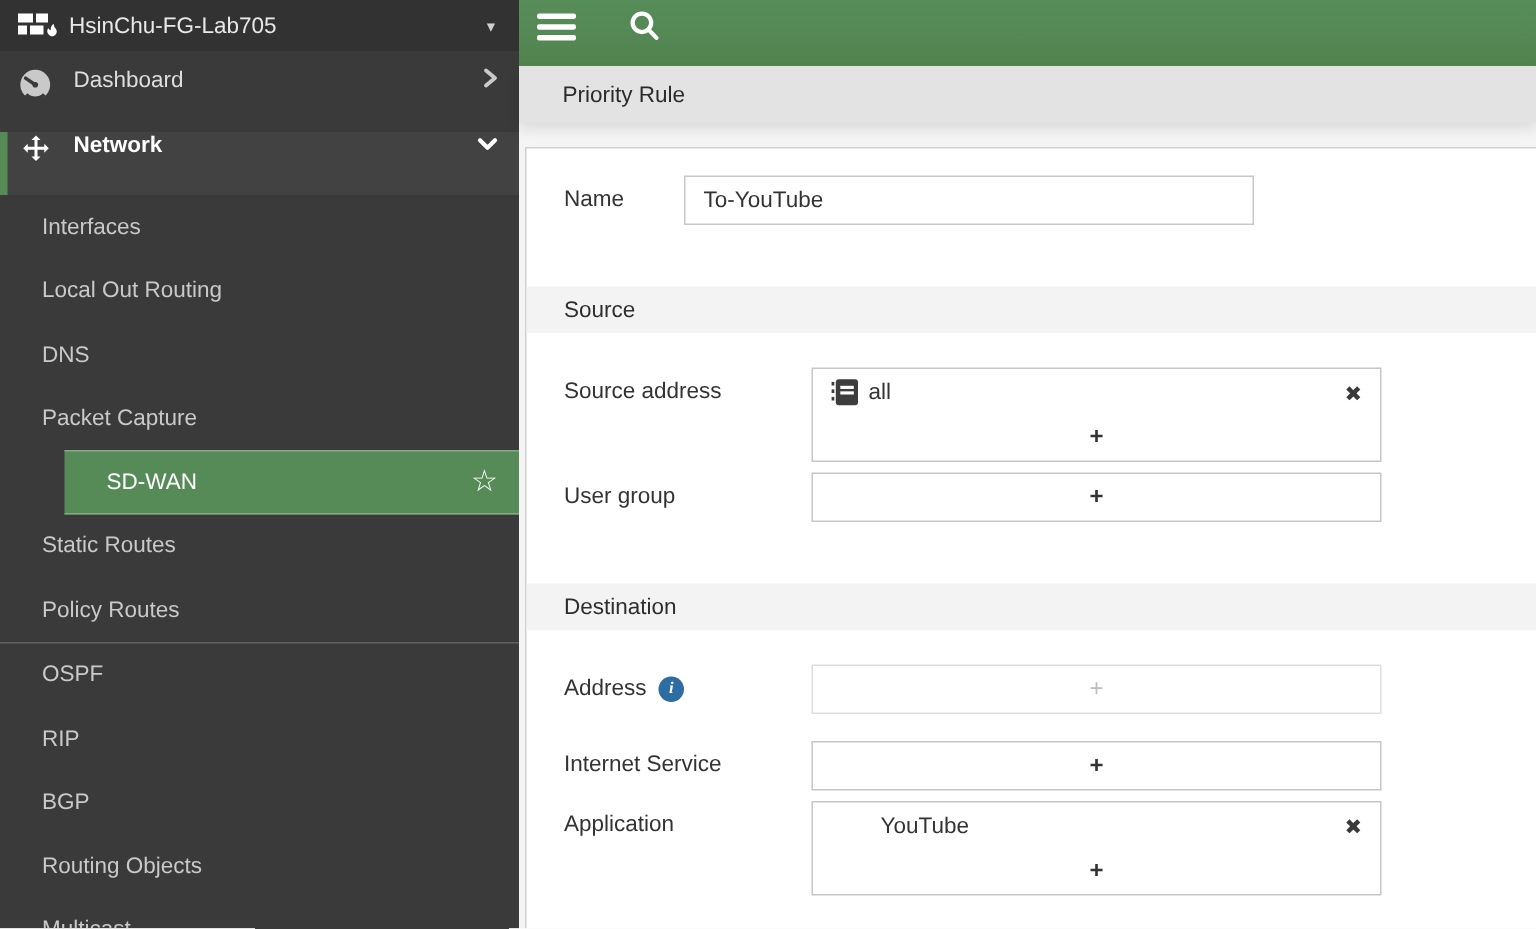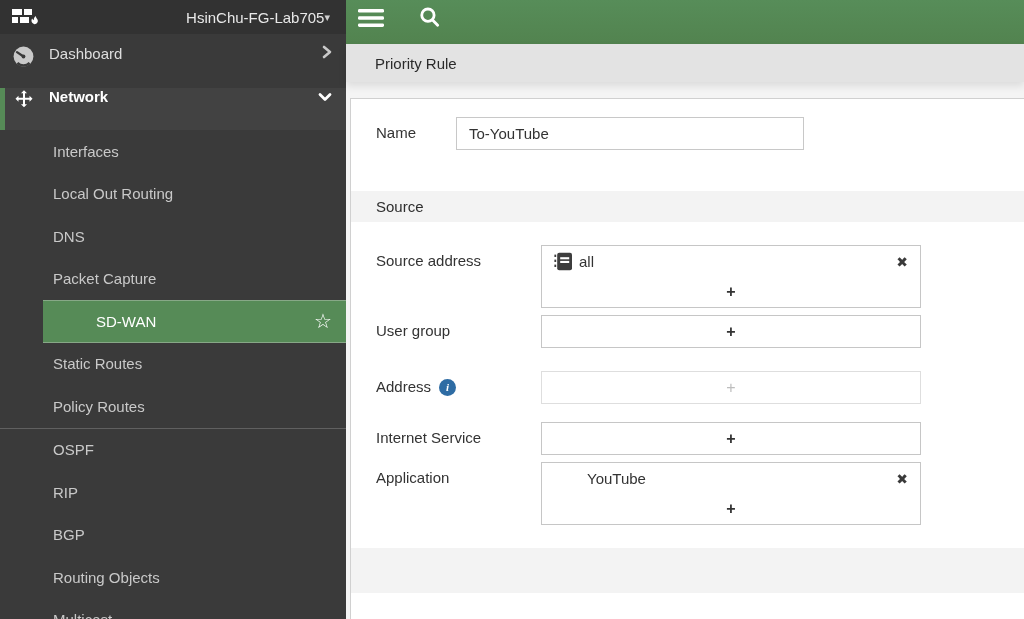--- a/index.html
+++ b/index.html
@@ -2,49 +2,49 @@
 <html><head>
 <meta charset="utf-8">
 <style>
   * { margin:0; padding:0; box-sizing:border-box; }
   html,body { width:1024px; height:619px; }
   body { font-family:"Liberation Sans","DejaVu Sans",sans-serif; font-size:15px; color:#333; }
   .app { width:1024px; height:619px; display:flex; overflow:hidden; background:#f4f4f4; position:relative; }
 
   
   .sidebar { width:346px; flex:0 0 346px; background:#3a3a3a; color:#d6d6d6; overflow:hidden; }
-  .device-row { height:34px; background:#323232; display:flex; align-items:center; padding:0 12px; cursor:pointer;text-align:right; }
+  .device-row { height:34px; background:#323232; display:flex; align-items:center; padding:0 12px; cursor:pointer; }
   .device-row .logo { width:26px; height:18px; margin-right:8px; display:flex; align-items:center; }
   .device-name { color:#e8e8e8; font-weight:500; font-size:15px; flex:1; }
   .caret { color:#cfcfcf; font-size:11px; padding-right:4px; }
   .menu { padding-top:11px; }
   .menu-item { height:42.5px; display:flex; align-items:flex-start; padding:0 14px 0 12px; cursor:pointer; position:relative; }
   .menu-item .mi-icon { width:23px; height:23px; margin-right:14px; display:flex; align-items:center; justify-content:center; }
   .menu-item .mi-label { flex:1; color:#dedede; }
   .menu-item.open { background:#424242; }
   .menu-item.open .mi-label { color:#ffffff; font-weight:700; }
   .menu-item.open::before { content:""; position:absolute; left:0; top:0; bottom:0; width:5px; background:#568b57; }
-  .menu-sub { height:42.5px; display:flex; align-items:center; padding:0 12px 0 53px; color:#c9c9c9; cursor:pointer; }
+  .menu-sub { height:42.5px; display:flex; align-items:center; padding:0 12px 0 28px; color:#c9c9c9; cursor:pointer; }
   .menu-sub .sub-label { flex:1; }
   .menu-sub.active { background:#568b57; color:#ffffff; border-top:1px solid #87a887; border-bottom:1px solid #87a887;margin-left:43px; }
   .star { font-size:20px; color:#ffffff; line-height:1; padding-right:2px; }
   .menu-divider { border-top:1px solid #606060; height:0; }
 
   
   .main { flex:1; min-width:0; display:flex; flex-direction:column; }
   .topbar { height:44px; background:linear-gradient(#578d59,#52834f); display:flex; align-items:flex-start; padding:6px 0 0 12px; gap:32px; }
   .icon-btn { width:26px; height:23px; display:flex; align-items:center; justify-content:center; cursor:pointer; }
   .page-header { height:38px; background:#e3e3e3; display:flex; align-items:center; padding-left:29px; font-size:15px; color:#2b2b2b; box-shadow:0 4px 8px rgba(0,0,0,0.10); position:relative; z-index:2; }
   .content { flex:1; background:#f4f4f4; padding:16px 0 0 4px; overflow:hidden; }
   .card { background:#ffffff; border:1px solid #d0d0d0; border-right:none; min-height:540px; padding-top:18px; }
 
   .form-row { display:flex; align-items:flex-start; padding-left:25px; }
   .form-row .flabel { width:165px; flex:0 0 165px; line-height:32px; color:#333; display:flex; align-items:center; gap:8px; }
   .name-row .flabel { width:80px; flex:0 0 80px; }
-  .name-input { width:348px; height:33px; border:1px solid #c8c8c8; font:15px "Liberation Sans",sans-serif; color:#333; padding:0 12px; background:#fff; outline:none; }
+  .name-input { width:380px; height:33px; border:1px solid #c8c8c8; font:15px "Liberation Sans",sans-serif; color:#333; padding:0 12px; background:#fff; outline:none; }
 
   .section-band { height:31px; background:#f3f3f3; display:flex; align-items:center; padding-left:25px; color:#2e2e2e; margin-top:0; }
   .band-bottom { height:45px; }
 
   .entry-box { width:380px; border:1px solid #c6c6c6; background:#fff; cursor:pointer; }
   .entry-box.disabled { border-color:#dedede; cursor:default; }
   .entry-row { height:31px; display:flex; align-items:center; padding:0 12px; }
   .entry-row .obj-icon { width:19px; height:19px; margin-right:6px; display:flex; align-items:center; }
   .entry-row .entry-name { color:#333; }
   .entry-row .entry-name.indent { padding-left:33px; }
@@ -205,20 +205,23 @@
           </div>
         </div>
 
         <div class="form-row mt-7">
           <span class="flabel">User group</span>
           <div class="entry-box">
             <div class="add-row single">+</div>
           </div>
         </div>
 
+        <div class="section-band mt-41">
+          <span>Destination</span>
+        </div>
 
         <div class="form-row mt-16">
           <span class="flabel">
             <span>Address</span>
             <span class="info-badge">i</span>
           </span>
           <div class="entry-box disabled">
             <div class="add-row single dim">+</div>
           </div>
         </div>

